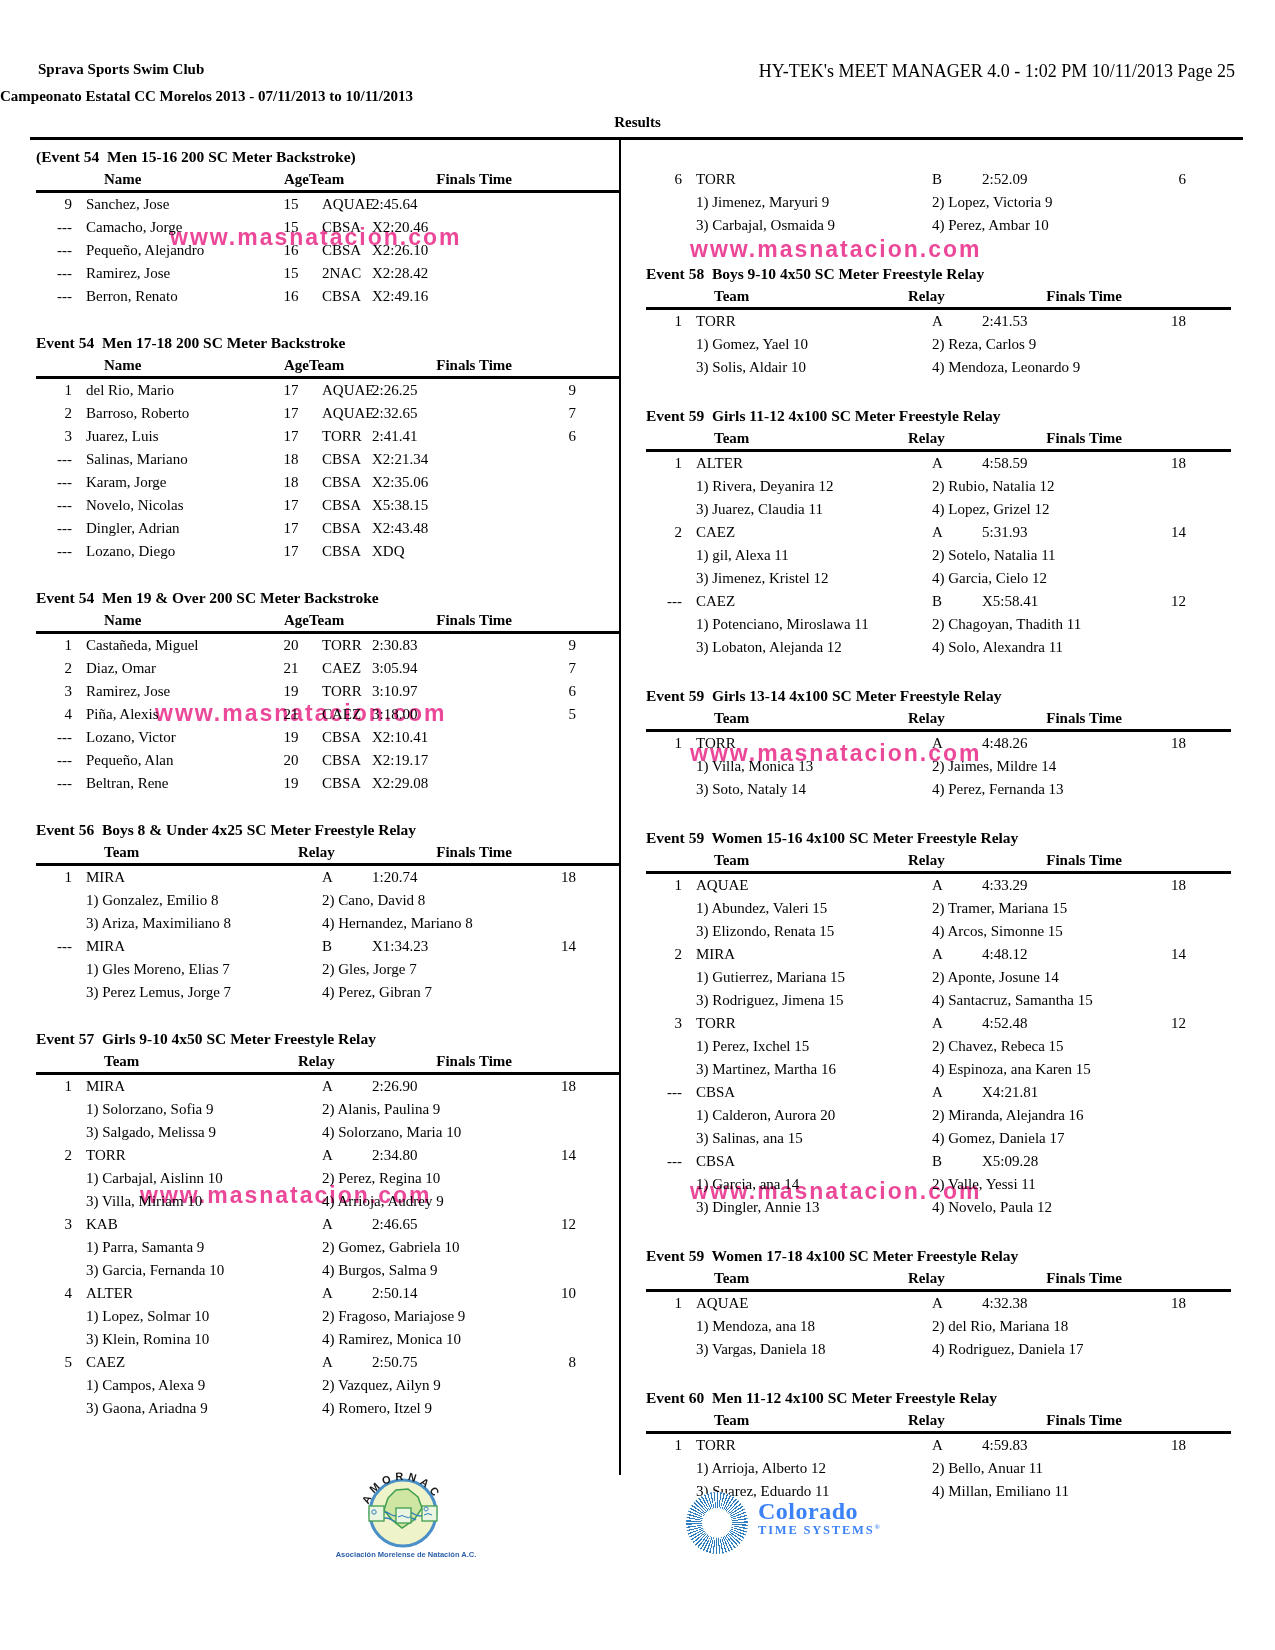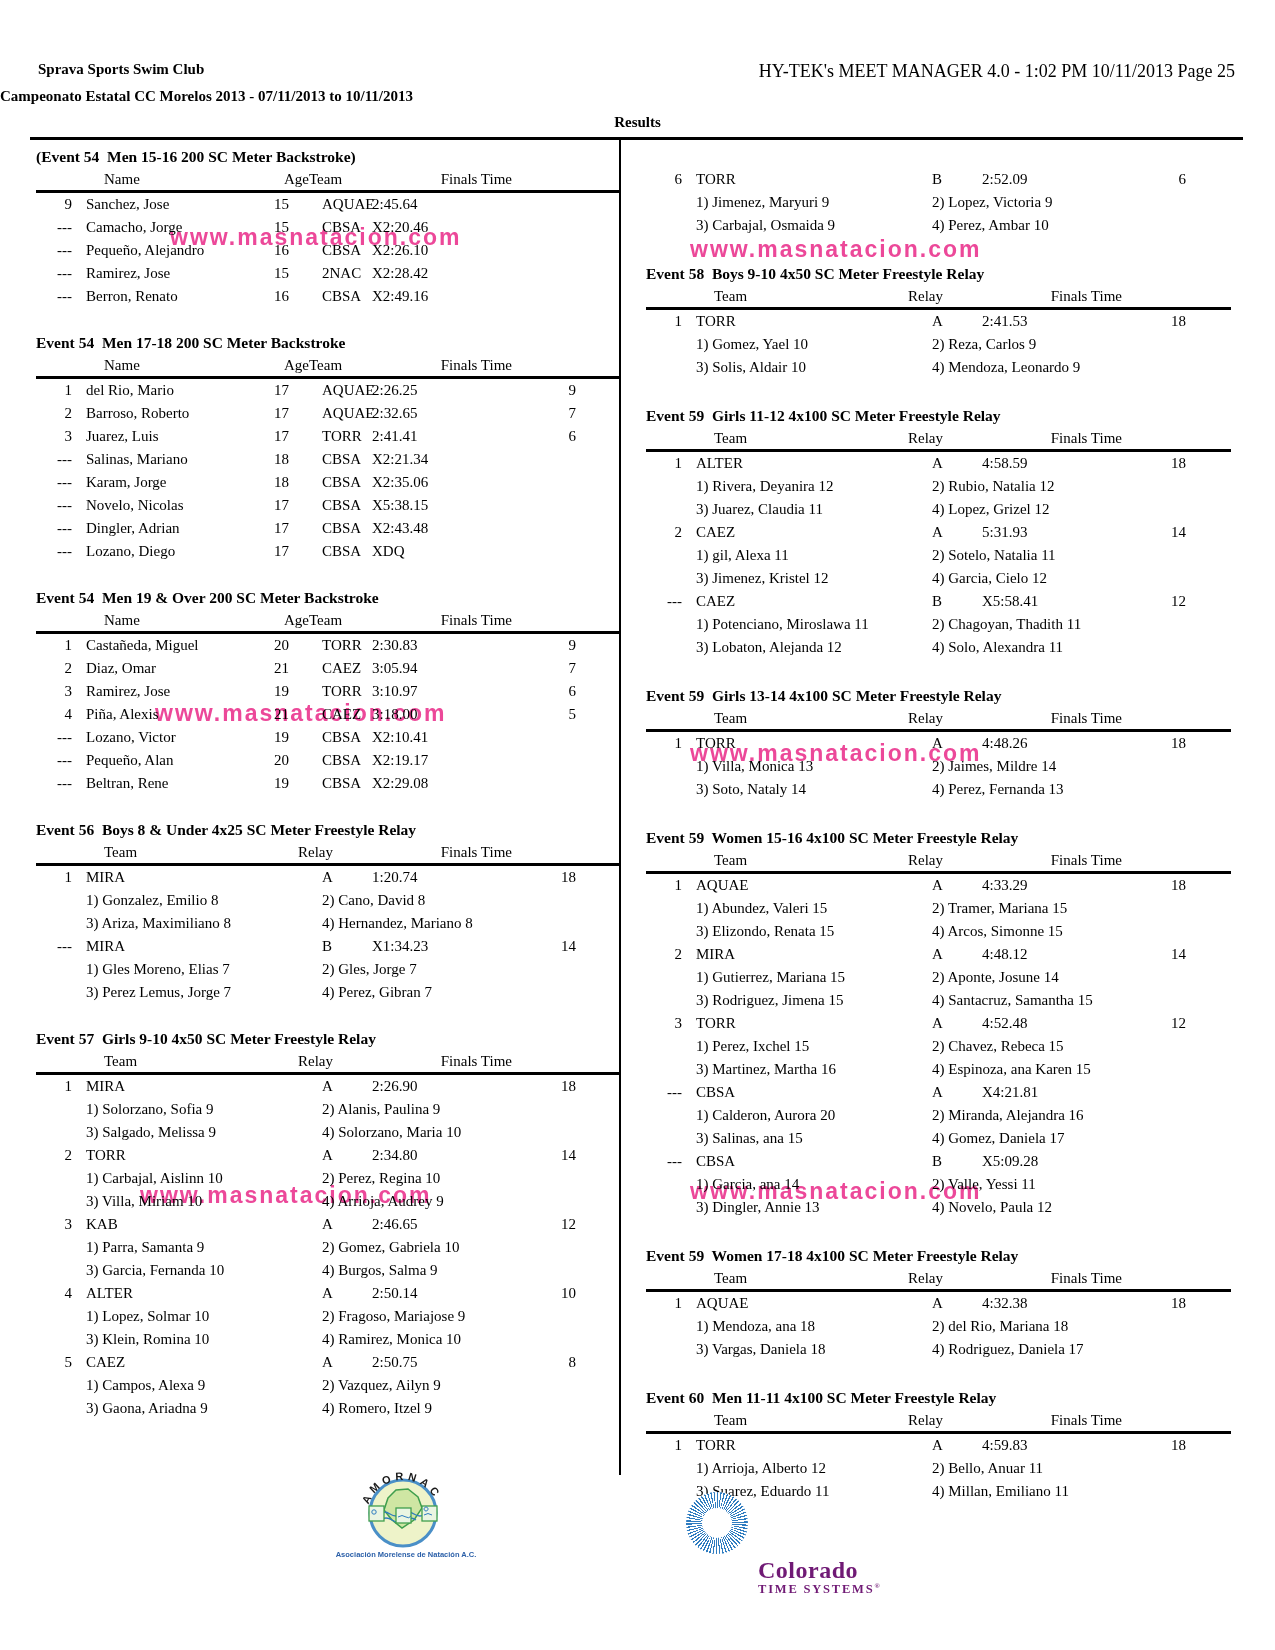--- a/index.html
+++ b/index.html
@@ -19,30 +19,30 @@
 
   
   .col { position:absolute; top:142px; width:585px; font-size:15px; }
   #col-left  { left:36px;  }
   #col-right { left:646px; }
   .section { margin-top:24px; }
   #col-right .section { margin-top:26px; }
   .col .section:first-child { margin-top:4px; }
 
   .sec-title  { font-weight:bold; font-size:15.5px; line-height:22px; white-space:pre; }
-  .sec-header { position:relative; height:22px; line-height:22px; border-bottom:3px solid #000; font-weight:normal; }
+  .sec-header { position:relative; height:22px; line-height:22px; border-bottom:3px solid #000; font-weight:bold; }
   .h-c1 { position:absolute; left:68px; }
   .h-c2 { position:absolute; left:248px; }
   .h-c2.relay { left:262px; }
   .h-c3 { position:absolute; right:109px; }
 
   .row { position:relative; height:23px; line-height:23px; }
   .rank   { position:absolute; left:0;    width:36px;  text-align:right; }
   .r-name { position:absolute; left:50px; white-space:pre; }
-  .r-age  { position:absolute; left:238px; width:34px; text-align:left; }
+  .r-age  { position:absolute; left:238px; width:34px; text-align:center; }
   .r-team { position:absolute; left:286px; }
   .r-time { position:absolute; right:109px; width:140px; text-align:left; }
   .r-pts  { position:absolute; right:45px;  width:46px; text-align:right; }
   .sw1 { position:absolute; left:50px;  white-space:pre; }
   .sw2 { position:absolute; left:286px; white-space:pre; }
 
   
   .wm { position:absolute; font-family:"Liberation Sans","DejaVu Sans",sans-serif;
         font-size:23px; font-weight:bold; letter-spacing:2px; color:#ec4899; }
   .wm1 { left:170px; top:224px;  } .wm2 { left:155px; top:700px;  } .wm3 { left:140px; top:1182px; }
@@ -50,21 +50,21 @@
 
   
   .amornac-svg { position:absolute; left:356px; top:1464px; }
   .amornac-cap { position:absolute; left:300px; top:1550px; width:212px; text-align:center;
                  font-size:7.5px; font-weight:bold; color:#2a5fa8;
                  font-family:"Liberation Sans","DejaVu Sans",sans-serif; }
   .sunburst { position:absolute; left:686px; top:1492px; width:62px; height:62px; border-radius:50%;
               background:repeating-conic-gradient(#2e7cc0 0deg 2.6deg, #ffffff 2.6deg 6.2deg); }
   .sunburst::after { content:""; position:absolute; left:50%; top:50%; width:30px; height:30px;
                      transform:translate(-50%,-50%); border-radius:50%; background:#fff; }
-  .cts-text { position:absolute; left:758px; top:1558px; color:#701a75; line-height:1; }
+  .cts-text { position:absolute; left:758px; top:1499px; color:#3b82f6; line-height:1; }
   .cts-line1 { font-size:24px; font-weight:bold; letter-spacing:0.5px; }
   .cts-line2 { font-size:12.5px; font-weight:bold; letter-spacing:1.8px; margin-top:1px; }
   .cts-reg { font-size:7px; vertical-align:super; }
 </style>
 </head>
 <body>
 
 <div class="page">
 
   <div class="hdr-club">Sprava Sports Swim Club</div>
@@ -590,21 +590,21 @@
         <div class="row">
           <span class="sw1">1) Mendoza, ana 18</span>
           <span class="sw2">2) del Rio, Mariana 18</span>
         </div>
         <div class="row">
           <span class="sw1">3) Vargas, Daniela 18</span>
           <span class="sw2">4) Rodriguez, Daniela 17</span>
         </div>
       </div>
       <div class="section">
-        <div class="sec-title">Event 60  Men 11-11 4x100 SC Meter Freestyle Relay</div>
+        <div class="sec-title">Event 60  Men 11-12 4x100 SC Meter Freestyle Relay</div>
         <div class="sec-header">
           <span class="h-c1">Team</span>
           <span class="h-c2 relay">Relay</span>
           <span class="h-c3">Finals Time</span>
         </div>
         <div class="row">
           <span class="rank">1</span>
           <span class="r-name">TORR</span>
           <span class="r-team">A</span>
           <span class="r-time">4:59.83</span>

